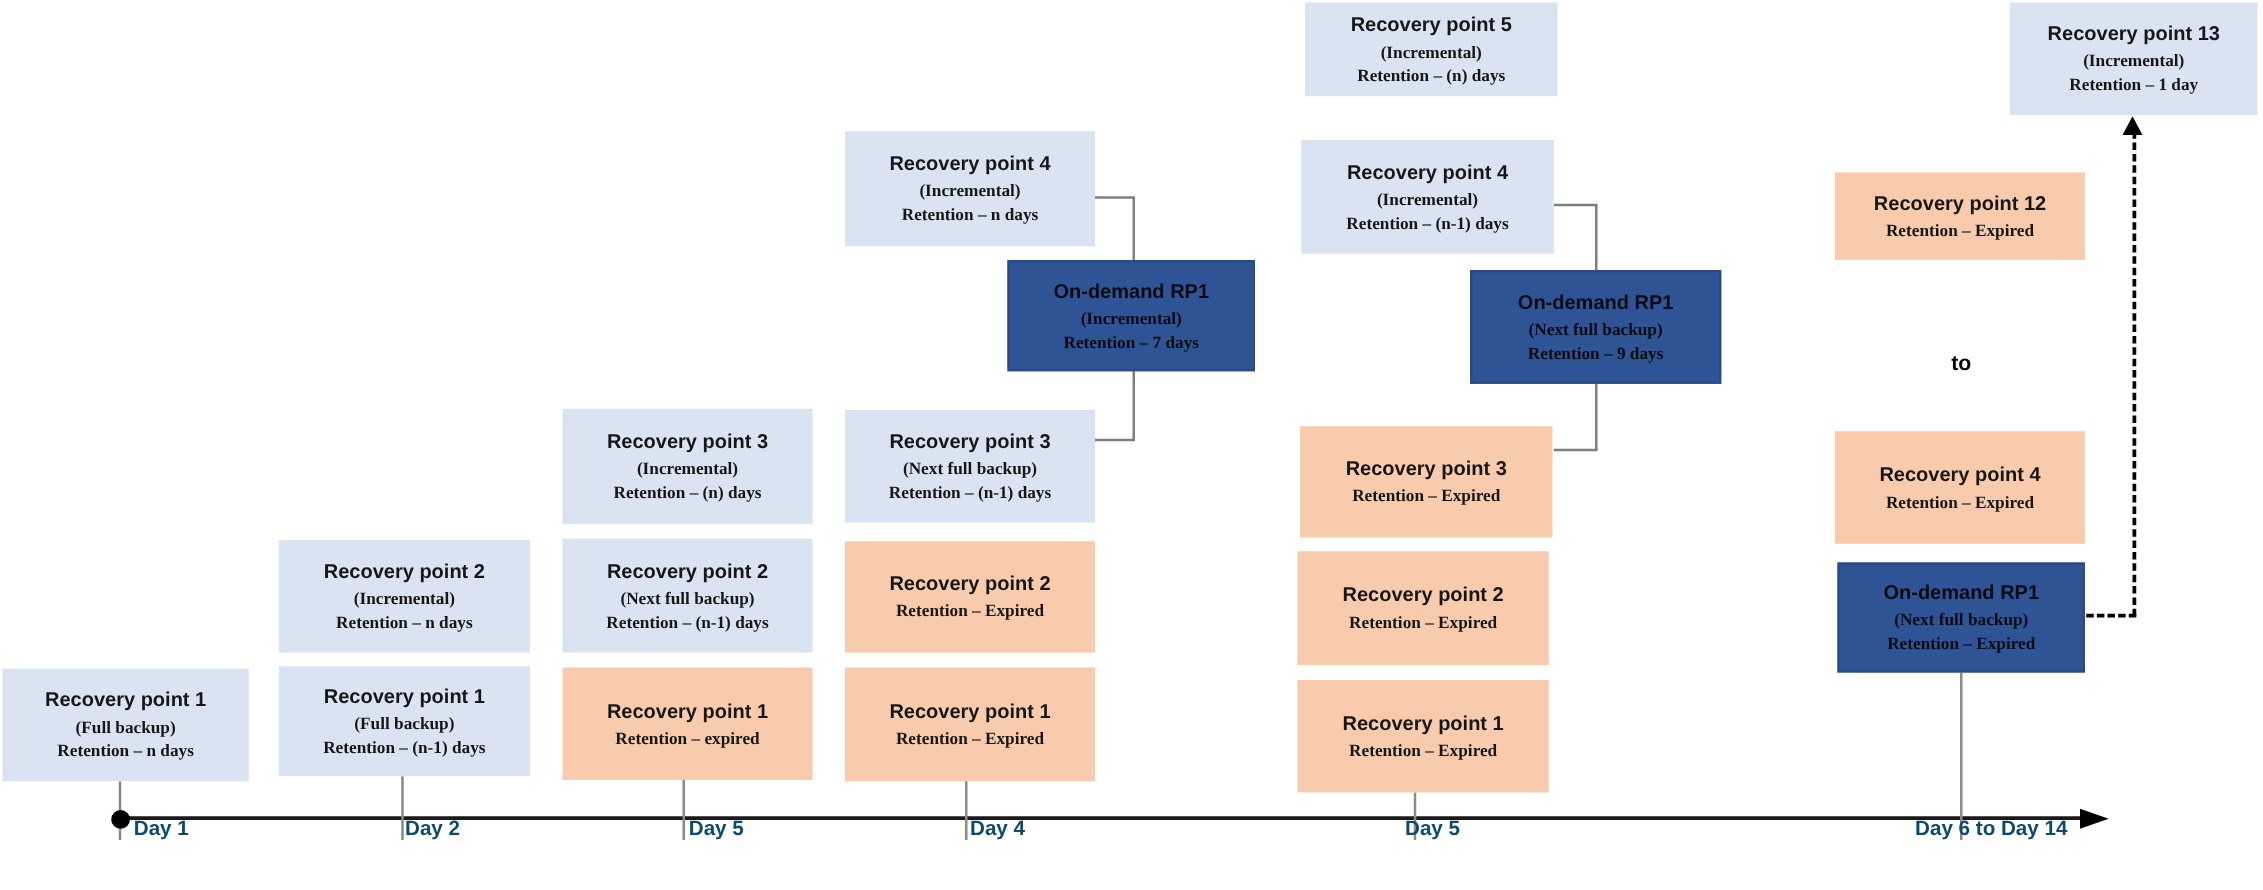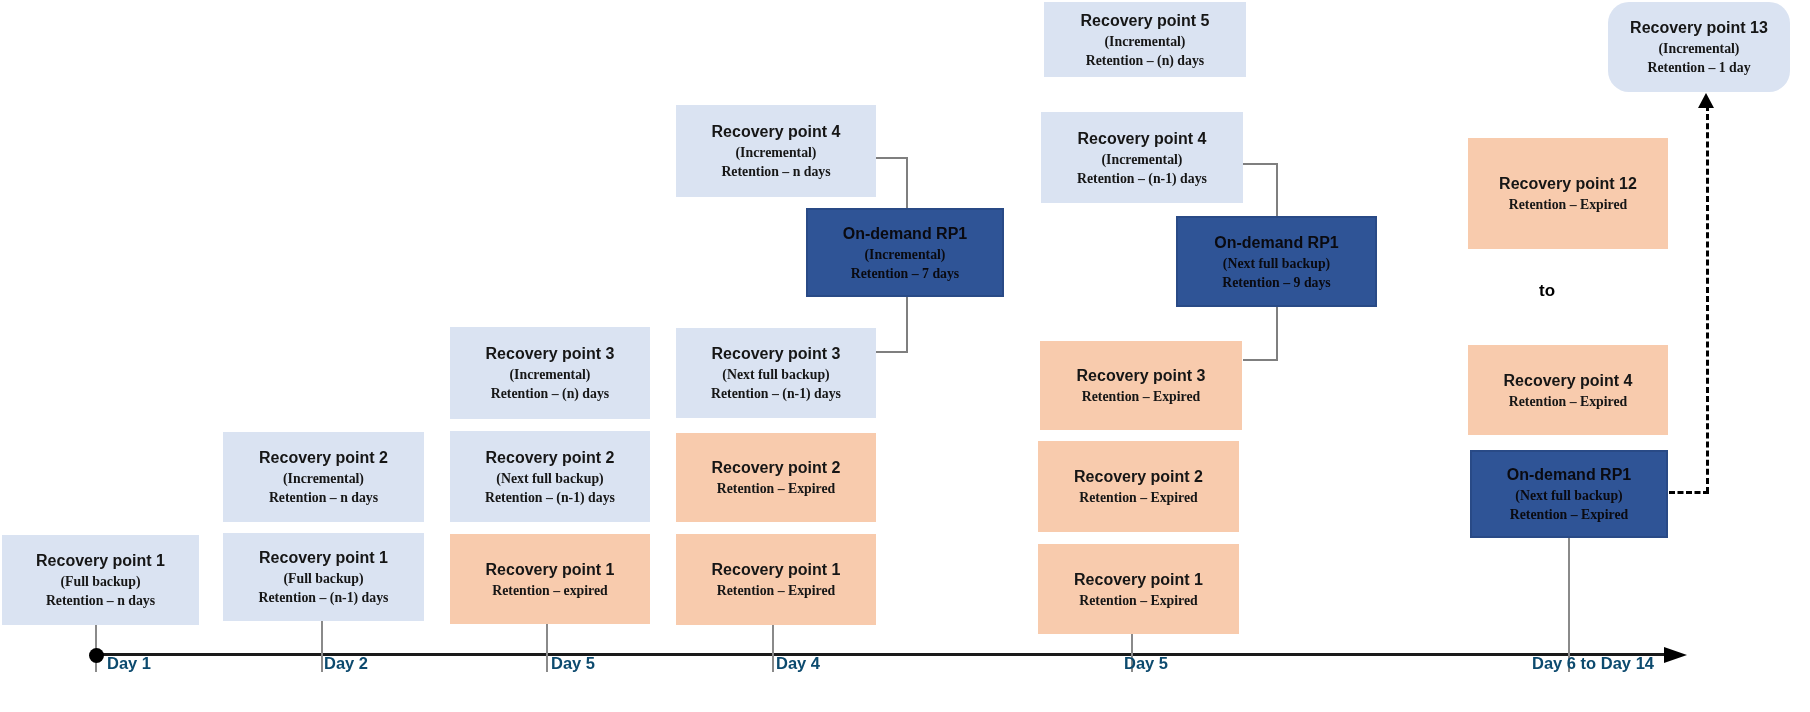--- a/index.html
+++ b/index.html
@@ -37,21 +37,21 @@
   .dashed-arrowhead{
     position:absolute;z-index:3;width:0;height:0;left:1698px;top:93px;
     border-left:8px solid transparent;border-right:8px solid transparent;
     border-bottom:15px solid #000;
   }
   .day-label{
     position:absolute;z-index:2;top:654px;transform:translateX(-50%);
     font-weight:bold;font-size:16.5px;color:#0c4a6e;white-space:nowrap;margin-left:24px;
   }
   .to-label{
-    position:absolute;z-index:2;left:1539px;top:281px;width:60px;
+    position:absolute;z-index:2;left:1539px;top:281px;width:60px;text-align:center;
     font-weight:bold;font-size:17px;color:#000;
   }
 </style>
 </head>
 <body>
 
 <div id="diagram">
 
   <div class="dot"></div>
   <div class="axis-arrow"></div>
@@ -151,26 +151,26 @@
     <div class="node expired" style="left: 1038px; top: 441px; width: 201px; height: 91px;">
     <div class="t">Recovery point 2</div>
     <div class="s">Retention – Expired</div>
 
   </div>
     <div class="node expired" style="left: 1038px; top: 544px; width: 201px; height: 90px;">
     <div class="t">Recovery point 1</div>
     <div class="s">Retention – Expired</div>
 
   </div>
-    <div class="node active" style="left: 1608px; top: 2px; width: 182px; height: 90px; border-radius: 21px;">
+    <div class="node active" style="left: 1608px; top: 2px; width: 198px; height: 90px;">
     <div class="t">Recovery point 13</div>
     <div class="s">(Incremental)</div>
     <div class="s">Retention – 1 day</div>
   </div>
-    <div class="node expired" style="left: 1468px; top: 138px; width: 200px; height: 111px;">
+    <div class="node expired" style="left: 1468px; top: 138px; width: 200px; height: 70px;">
     <div class="t">Recovery point 12</div>
     <div class="s">Retention – Expired</div>
 
   </div>
     <div class="node expired" style="left: 1468px; top: 345px; width: 200px; height: 90px;">
     <div class="t">Recovery point 4</div>
     <div class="s">Retention – Expired</div>
 
   </div>
     <div class="node ondemand" style="left: 1470px; top: 450px; width: 198px; height: 88px;">

